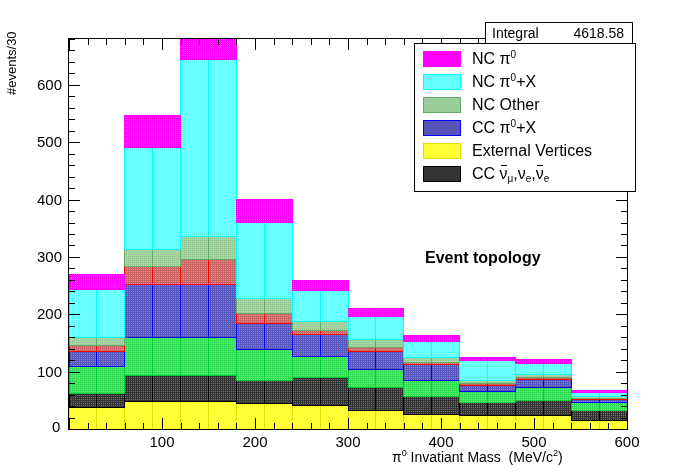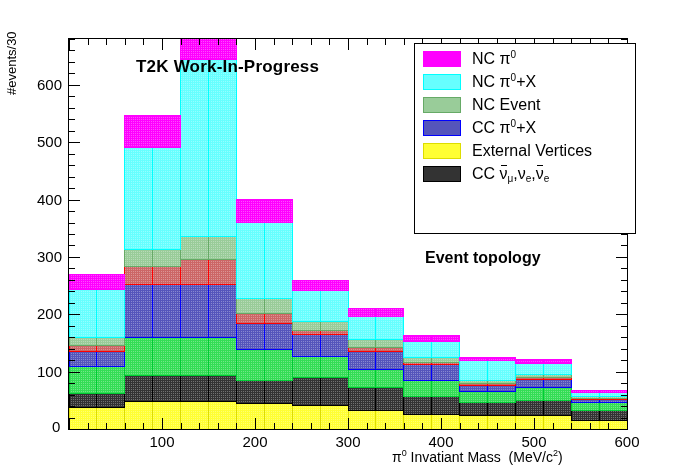--- a/index.html
+++ b/index.html
@@ -37,21 +37,21 @@
         font-weight:bold;white-space:nowrap;letter-spacing:0.2px;}
 
   
   .statbox{position:absolute;left:485px;top:22px;width:148px;height:22px;
         border:1px solid #000;background:#fff;box-sizing:border-box;
         display:flex;align-items:center;font-size:14px;}
   .statbox .st-name{padding-left:6px;}
   .statbox .st-val{margin-left:auto;padding-right:8px;}
 
   
-  .legend{position:absolute;left:414px;top:43px;width:222px;height:191px;
+  .legend{position:absolute;left:414px;top:43px;width:222px;height:149px;
         border:1px solid #000;background:#fff;box-sizing:border-box;
         padding:3px 0 0 0;}
   .leg-row{display:flex;align-items:center;height:23px;padding-left:8px;}
   .leg-swatch{width:38px;height:16px;border:1px solid #000;
         box-sizing:border-box;flex:0 0 auto;}
   .leg-text{margin-left:11px;font-size:16px;white-space:nowrap;line-height:1;}
   .leg-text sup{font-size:10px;vertical-align:super;}
   .leg-text sub{font-size:10px;vertical-align:baseline;position:relative;top:3px;}
   .ovl{position:relative;display:inline-block;}
   .ovl::before{content:"";position:absolute;left:1px;right:1px;top:-1px;
@@ -435,35 +435,38 @@
       <div class="xlab" style="left: 318px; top: 434px;">300</div>
       <div class="xlab" style="left: 411px; top: 434px;">400</div>
       <div class="xlab" style="left: 504px; top: 434px;">500</div>
       <div class="xlab" style="left: 597px; top: 434px;">600</div>
     </div>
 
   <div class="zero-corner">0</div>
 
   <div class="axis-title-x"><span>π<sup class="sm">0</sup> Invatiant Mass&nbsp; (MeV/c<sup class="sm">2</sup>)</span></div>
 
-  <div class="wm-title">T2K Work-In-Progress</div>
-
+
+  <div class="statbox">
+    <span class="st-name">Integral</span>
+    <span class="st-val">4618.58</span>
+  </div>
 
   <div class="legend" id="legend-box">
       <div class="leg-row">
         <span class="leg-swatch" style="background: rgb(255, 0, 255); border-color: rgb(255, 0, 255);"></span>
         <span class="leg-text">NC π<sup>0</sup></span>
       </div>
       <div class="leg-row">
         <span class="leg-swatch" style="background: rgb(102, 255, 255); border-color: rgb(0, 255, 255);"></span>
         <span class="leg-text">NC π<sup>0</sup>+X</span>
       </div>
       <div class="leg-row">
         <span class="leg-swatch" style="background: rgb(153, 204, 153); border-color: rgb(102, 170, 102);"></span>
-        <span class="leg-text">NC Event</span>
+        <span class="leg-text">NC Other</span>
       </div>
       <div class="leg-row">
         <span class="leg-swatch" style="background: rgb(85, 85, 187); border-color: rgb(0, 0, 255);"></span>
         <span class="leg-text">CC π<sup>0</sup>+X</span>
       </div>
       <div class="leg-row">
         <span class="leg-swatch" style="background: rgb(255, 255, 51); border-color: rgb(221, 221, 0);"></span>
         <span class="leg-text">External Vertices</span>
       </div>
       <div class="leg-row">

